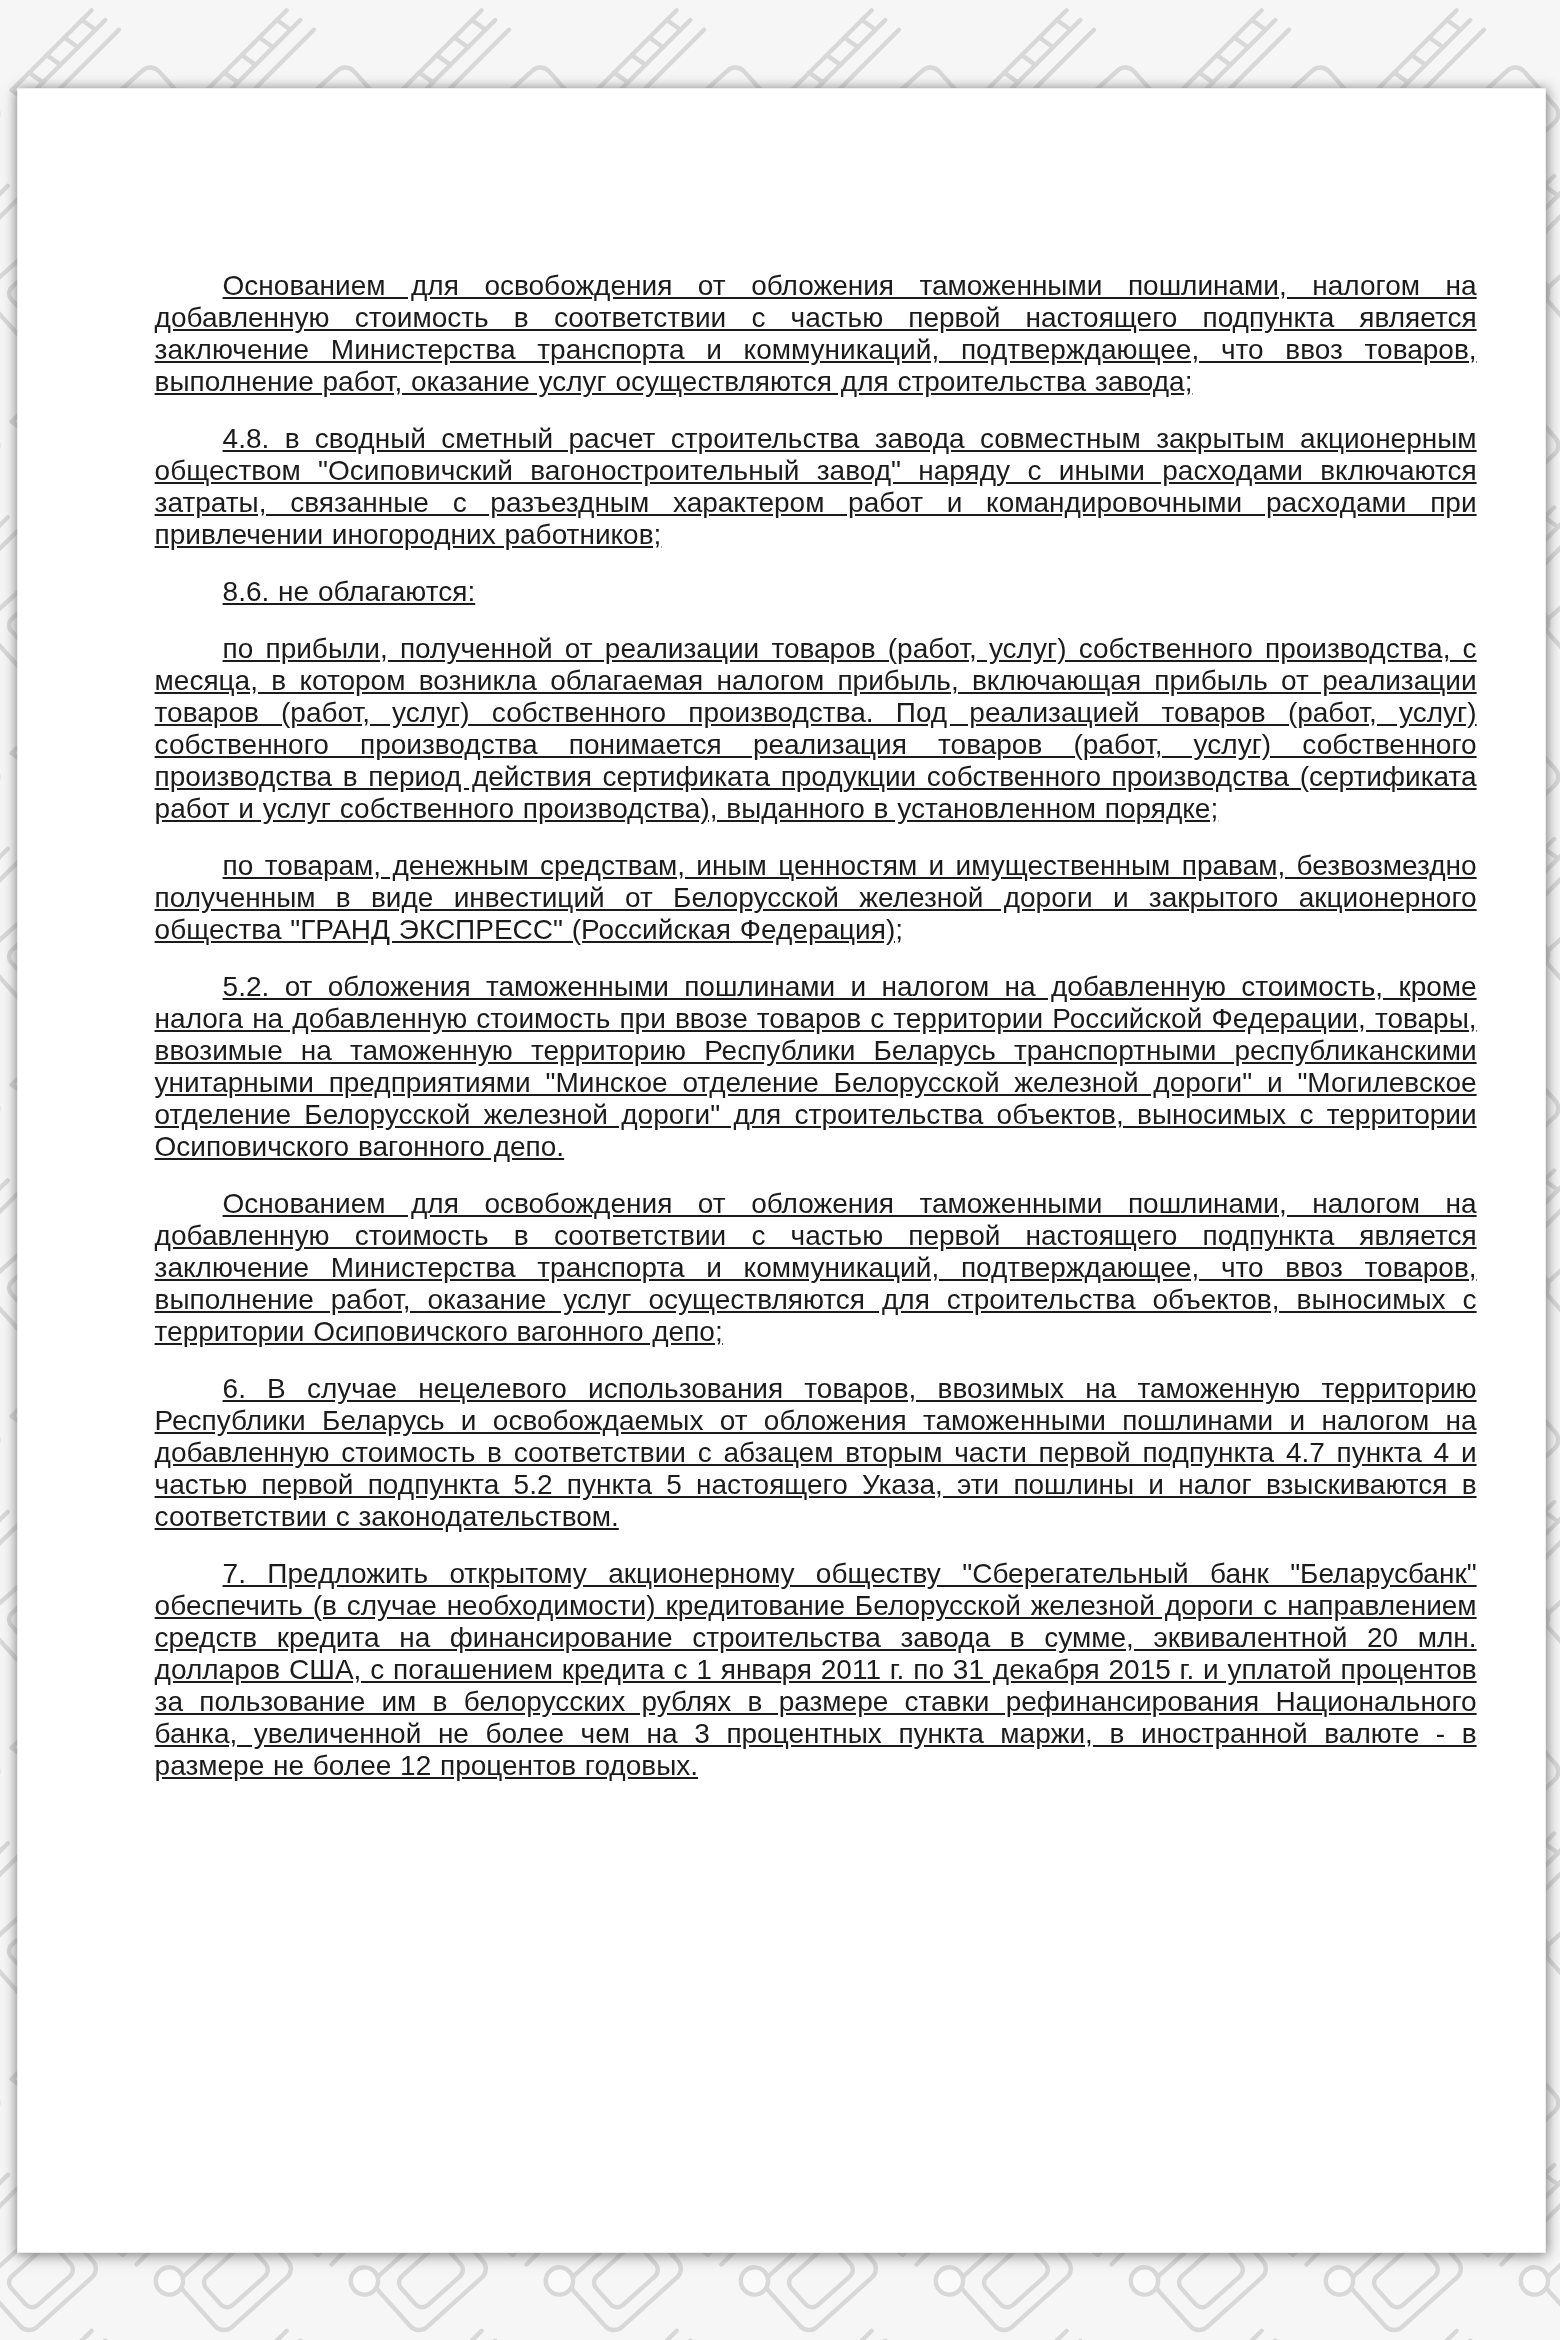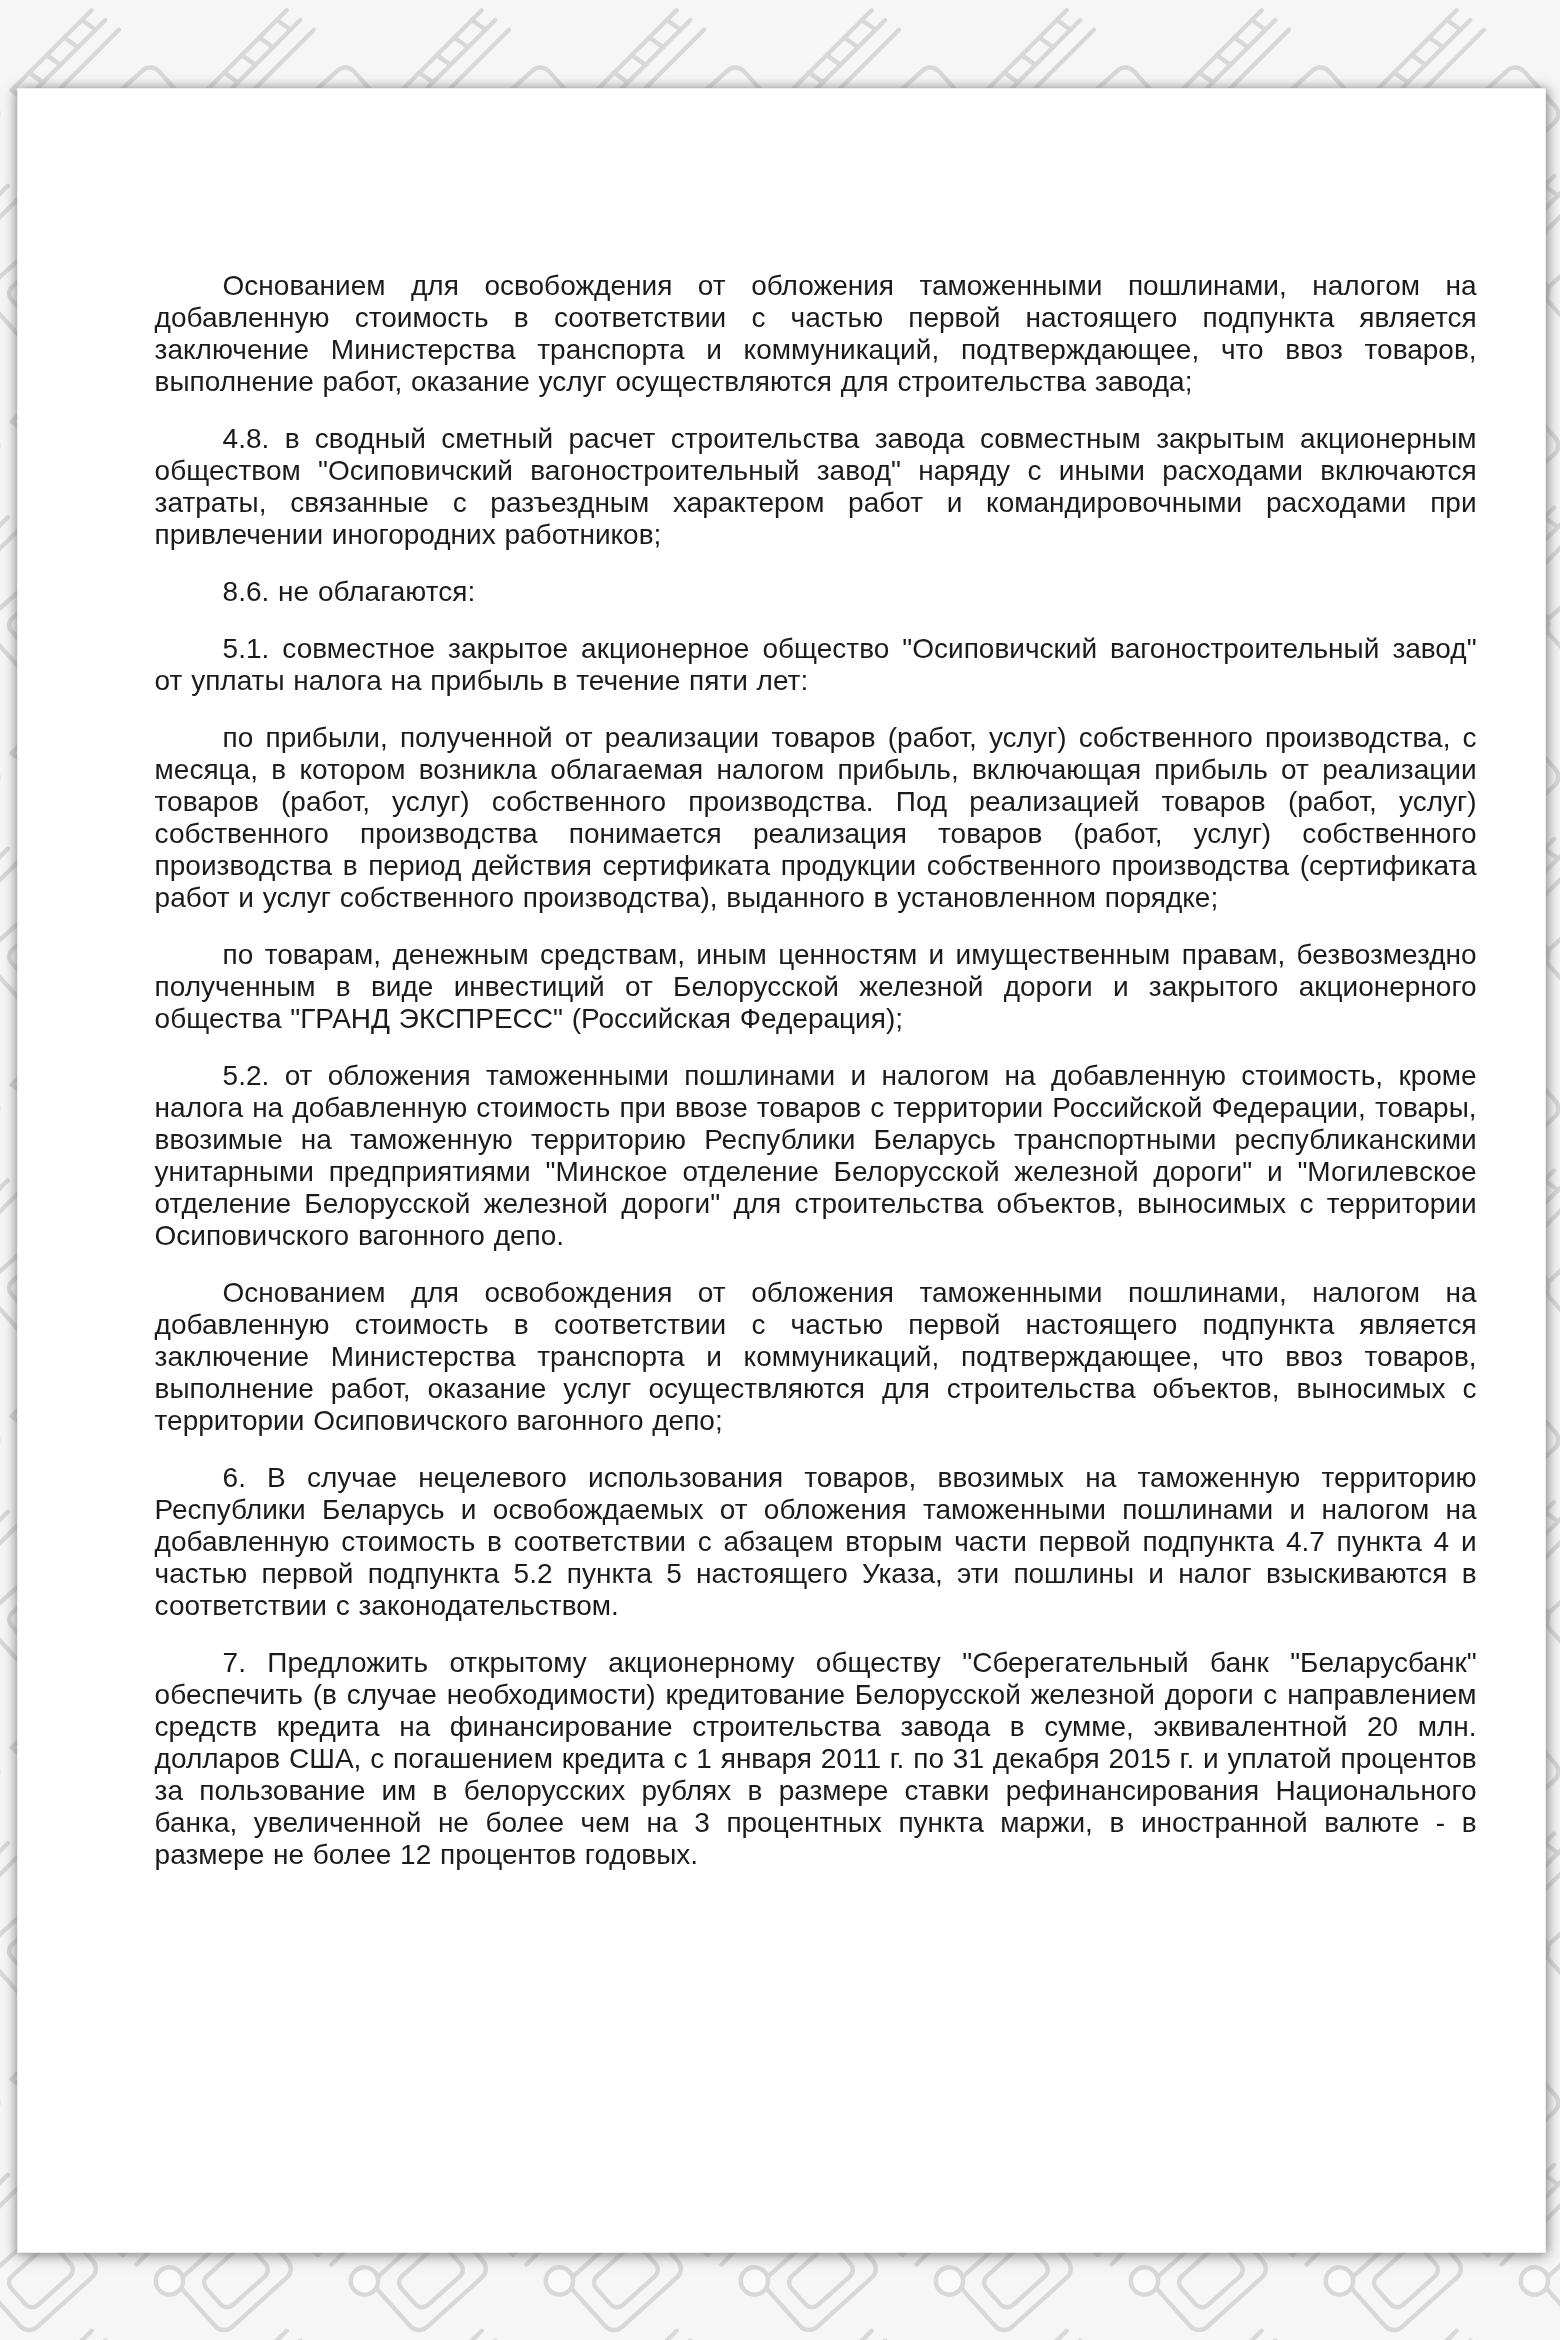--- a/index.html
+++ b/index.html
@@ -14,20 +14,21 @@
     position:absolute;left:16.6px;top:88px;width:1527px;height:2163px;
     background:#ffffff;
     border:1px solid #ececec;
     box-shadow:0 2.9px 13.7px rgba(90,90,90,.5), 2.9px 0 9.8px rgba(120,120,120,.35), -2px 0 7.8px rgba(140,140,140,.3);
   }
   .content{
     position:absolute;left:137px;top:181px;width:1322px;
     color:#1b1b1b;
     font-size:28px;line-height:32px;
     text-align:justify;
+    text-decoration:underline;
   }
   .para{
     margin:0 0 25px 0;
     text-indent:68px;
     word-spacing:1px;
   }
 </style>
 </head>
 <body>
 
@@ -203,21 +204,20 @@
         <use href="#tile" x="1400" y="2380"></use>
         <use href="#tile" x="1600" y="2380"></use>
       </g>
   </svg>
 
   <div class="page">
     <div class="content">
       <p class="para">Основанием для освобождения от обложения таможенными пошлинами, налогом на добавленную стоимость в соответствии с частью первой настоящего подпункта является заключение Министерства транспорта и коммуникаций, подтверждающее, что ввоз товаров, выполнение работ, оказание услуг осуществляются для строительства завода;</p>
       <p class="para">4.8. в сводный сметный расчет строительства завода совместным закрытым акционерным обществом "Осиповичский вагоностроительный завод" наряду с иными расходами включаются затраты, связанные с разъездным характером работ и командировочными расходами при привлечении иногородних работников;</p>
       <p class="para">8.6. не облагаются:</p>
-      <p class="para">5.1. совместное закрытое акционерное общество "Осиповичский вагоностроительный завод" от уплаты налога на прибыль в течение пяти лет:</p>
       <p class="para">по прибыли, полученной от реализации товаров (работ, услуг) собственного производства, с месяца, в котором возникла облагаемая налогом прибыль, включающая прибыль от реализации товаров (работ, услуг) собственного производства. Под реализацией товаров (работ, услуг) собственного производства понимается реализация товаров (работ, услуг) собственного производства в период действия сертификата продукции собственного производства (сертификата работ и услуг собственного производства), выданного в установленном порядке;</p>
       <p class="para">по товарам, денежным средствам, иным ценностям и имущественным правам, безвозмездно полученным в виде инвестиций от Белорусской железной дороги и закрытого акционерного общества "ГРАНД ЭКСПРЕСС" (Российская Федерация);</p>
       <p class="para">5.2. от обложения таможенными пошлинами и налогом на добавленную стоимость, кроме налога на добавленную стоимость при ввозе товаров с территории Российской Федерации, товары, ввозимые на таможенную территорию Республики Беларусь транспортными республиканскими унитарными предприятиями "Минское отделение Белорусской железной дороги" и "Могилевское отделение Белорусской железной дороги" для строительства объектов, выносимых с территории Осиповичского вагонного депо.</p>
       <p class="para">Основанием для освобождения от обложения таможенными пошлинами, налогом на добавленную стоимость в соответствии с частью первой настоящего подпункта является заключение Министерства транспорта и коммуникаций, подтверждающее, что ввоз товаров, выполнение работ, оказание услуг осуществляются для строительства объектов, выносимых с территории Осиповичского вагонного депо;</p>
       <p class="para">6. В случае нецелевого использования товаров, ввозимых на таможенную территорию Республики Беларусь и освобождаемых от обложения таможенными пошлинами и налогом на добавленную стоимость в соответствии с абзацем вторым части первой подпункта 4.7 пункта 4 и частью первой подпункта 5.2 пункта 5 настоящего Указа, эти пошлины и налог взыскиваются в соответствии с законодательством.</p>
       <p class="para">7. Предложить открытому акционерному обществу "Сберегательный банк "Беларусбанк" обеспечить (в случае необходимости) кредитование Белорусской железной дороги с направлением средств кредита на финансирование строительства завода в сумме, эквивалентной 20 млн. долларов США, с погашением кредита с 1 января 2011 г. по 31 декабря 2015 г. и уплатой процентов за пользование им в белорусских рублях в размере ставки рефинансирования Национального банка, увеличенной не более чем на 3 процентных пункта маржи, в иностранной валюте - в размере не более 12 процентов годовых.</p>
     </div>
   </div>
 </div>
 

